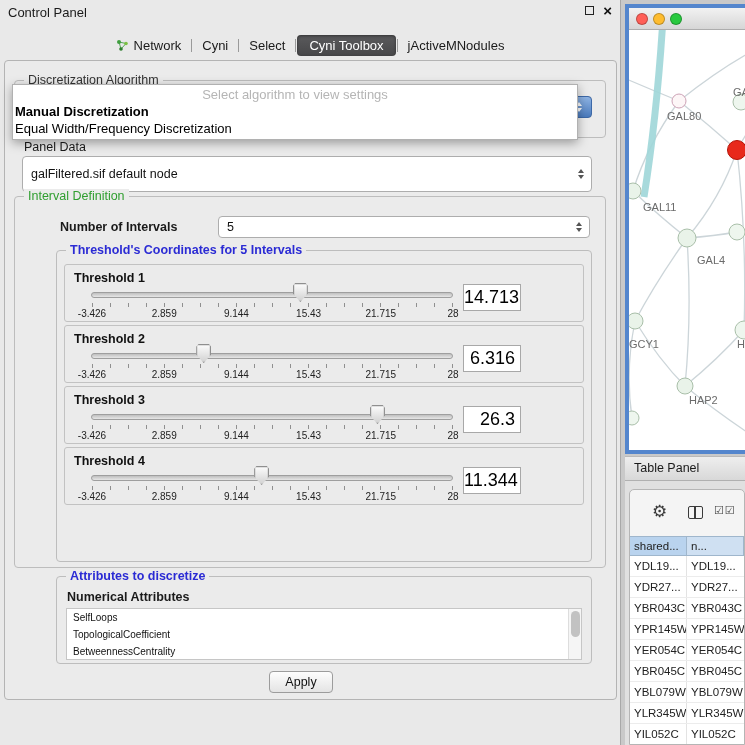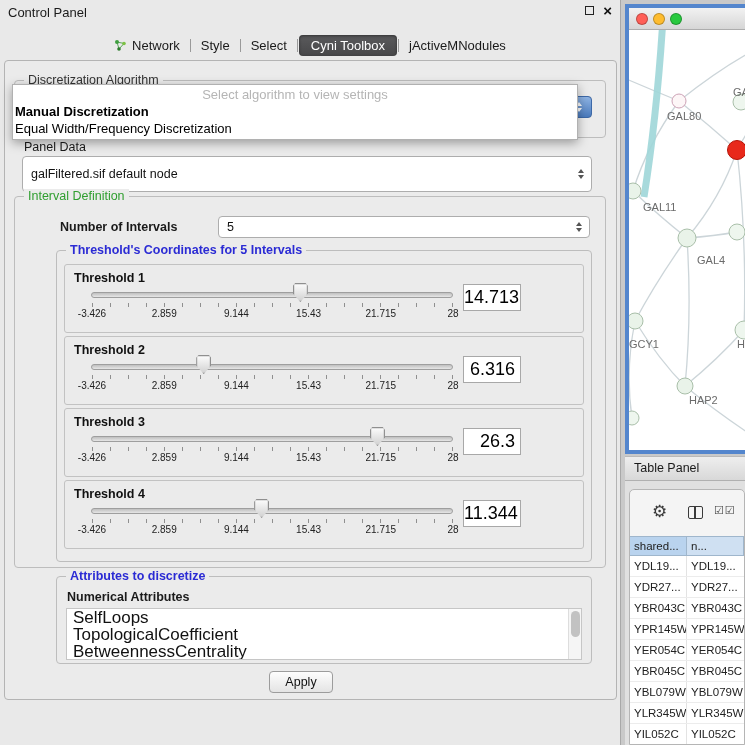--- a/index.html
+++ b/index.html
@@ -47,33 +47,33 @@
   .label.bold { font-weight:bold; }
   #tableDataLabel { left:24px; top:140px; }
   #tableCombo { left:22px; top:156px; width:570px; height:36px; }
 
   #intervalGroup { left:14px; top:196px; width:592px; height:372px; }
   #numLabel { left:60px; top:220px; }
   #numCombo { left:218px; top:216px; width:372px; height:22px; }
 
   #thrGroup { left:56px; top:250px; width:536px; height:312px; }
   .thr-rows { position:absolute; left:7px; top:13px; right:7px; }
-  .thr-row { position:relative; height:69px; border:1px solid #c2c2c2; border-radius:3px; margin-bottom:3px; background:#ebebeb; }
+  .thr-row { position:relative; height:58px; border:1px solid #c2c2c2; border-radius:3px; margin-bottom:3px; background:#ebebeb; }
   .thr-label { position:absolute; left:9px; top:6px; font-size:12.5px; font-weight:bold; color:#111; }
   .slider { position:absolute; left:26px; top:0; width:362px; height:100%; }
   .groove { position:absolute; left:0; top:27px; width:100%; height:6px; background:linear-gradient(#bfbfbf,#e6e6e6); border:1px solid #9e9e9e; border-radius:3px; }
   .thumb { position:absolute; top:18px; width:15px; height:19px; background:linear-gradient(#fefefe,#cfcfcf); clip-path:polygon(15% 0,85% 0,100% 15%,100% 55%,50% 100%,0 55%,0 15%); box-shadow:inset 0 0 0 1.2px #8f8f8f; }
   .ticks { position:absolute; left:1px; top:38px; width:361px; height:4px; background:repeating-linear-gradient(to right,#8f8f8f 0 1px,transparent 1px 18px); }
   .scale { position:absolute; left:1px; top:43px; width:361px; height:12px; font-size:10px; color:#222; }
   .scale span { position:absolute; transform:translateX(-50%); white-space:nowrap; }
   .thr-value { position:absolute; right:62px; top:19px; width:58px; height:27px; background:#fff; border:1px solid #a8a8a8; font-size:18px; text-align:right; line-height:25px; padding-right:5px; color:#000; }
 
   #attrGroup { left:56px; top:576px; width:536px; height:88px; }
   #attrLabel { left:67px; top:590px; }
-  .attr-list { position:absolute; left:66px; top:608px; width:516px; height:52px; background:#fff; border:1px solid #c6c6c6; overflow:hidden; font-size:17px; }
+  .attr-list { position:absolute; left:66px; top:608px; width:516px; height:52px; background:#fff; border:1px solid #c6c6c6; overflow:hidden; font-size:10px; }
   .ali { line-height:17px; padding-left:6px; color:#111; white-space:nowrap; }
   .attr-scroll { position:absolute; right:0; top:0; bottom:0; width:13px; background:#f5f5f5; border-left:1px solid #ddd; }
   .attr-scroll::after { content:""; position:absolute; left:1.5px; top:2px; width:9px; height:26px; border-radius:5px; background:#c2c2c2; }
 
   .apply-btn { position:absolute; left:269px; top:671px; width:64px; height:22px; background:linear-gradient(#fdfdfd,#e4e4e4); border:1px solid #9c9c9c; border-radius:4px; font-size:12.5px; text-align:center; line-height:20px; color:#111; }
 
   .bottom-tabs { position:absolute; left:147px; top:705px; height:22px; display:flex; }
   .btab { font-size:12.5px; padding:0 13px; line-height:20px; border:1px solid #8d8d8d; margin-left:-1px; background:linear-gradient(#fbfbfb,#e9e9e9); color:#111; white-space:nowrap; }
   .btab:first-child { border-radius:4px 0 0 4px; margin-left:0; }
   .btab:last-child { border-radius:0 4px 4px 0; }
@@ -130,21 +130,21 @@
               <path d="M3 3L10 4.5M3 3L5 10M10 4.5L5 10" stroke="#57a657" stroke-width="1" fill="none"></path>
               <circle cx="3" cy="3" r="2" fill="#3f9e3f"></circle>
               <circle cx="10" cy="4.5" r="1.8" fill="#7cc144"></circle>
               <circle cx="5" cy="10" r="1.8" fill="#2c7d2c"></circle>
             </svg>
           </span>
           <span>Network</span>
         </div>
         <span class="tabsep"></span>
         <div class="ttab">
-          <span>Style</span>
+          <span>Cyni</span>
         </div>
         <span class="tabsep"></span>
         <div class="ttab">
           <span>Select</span>
         </div>
         <span class="tabsep"></span>
         <div class="ttab sel">
           <span>Cyni Toolbox</span>
         </div>
         <span class="tabsep"></span>

